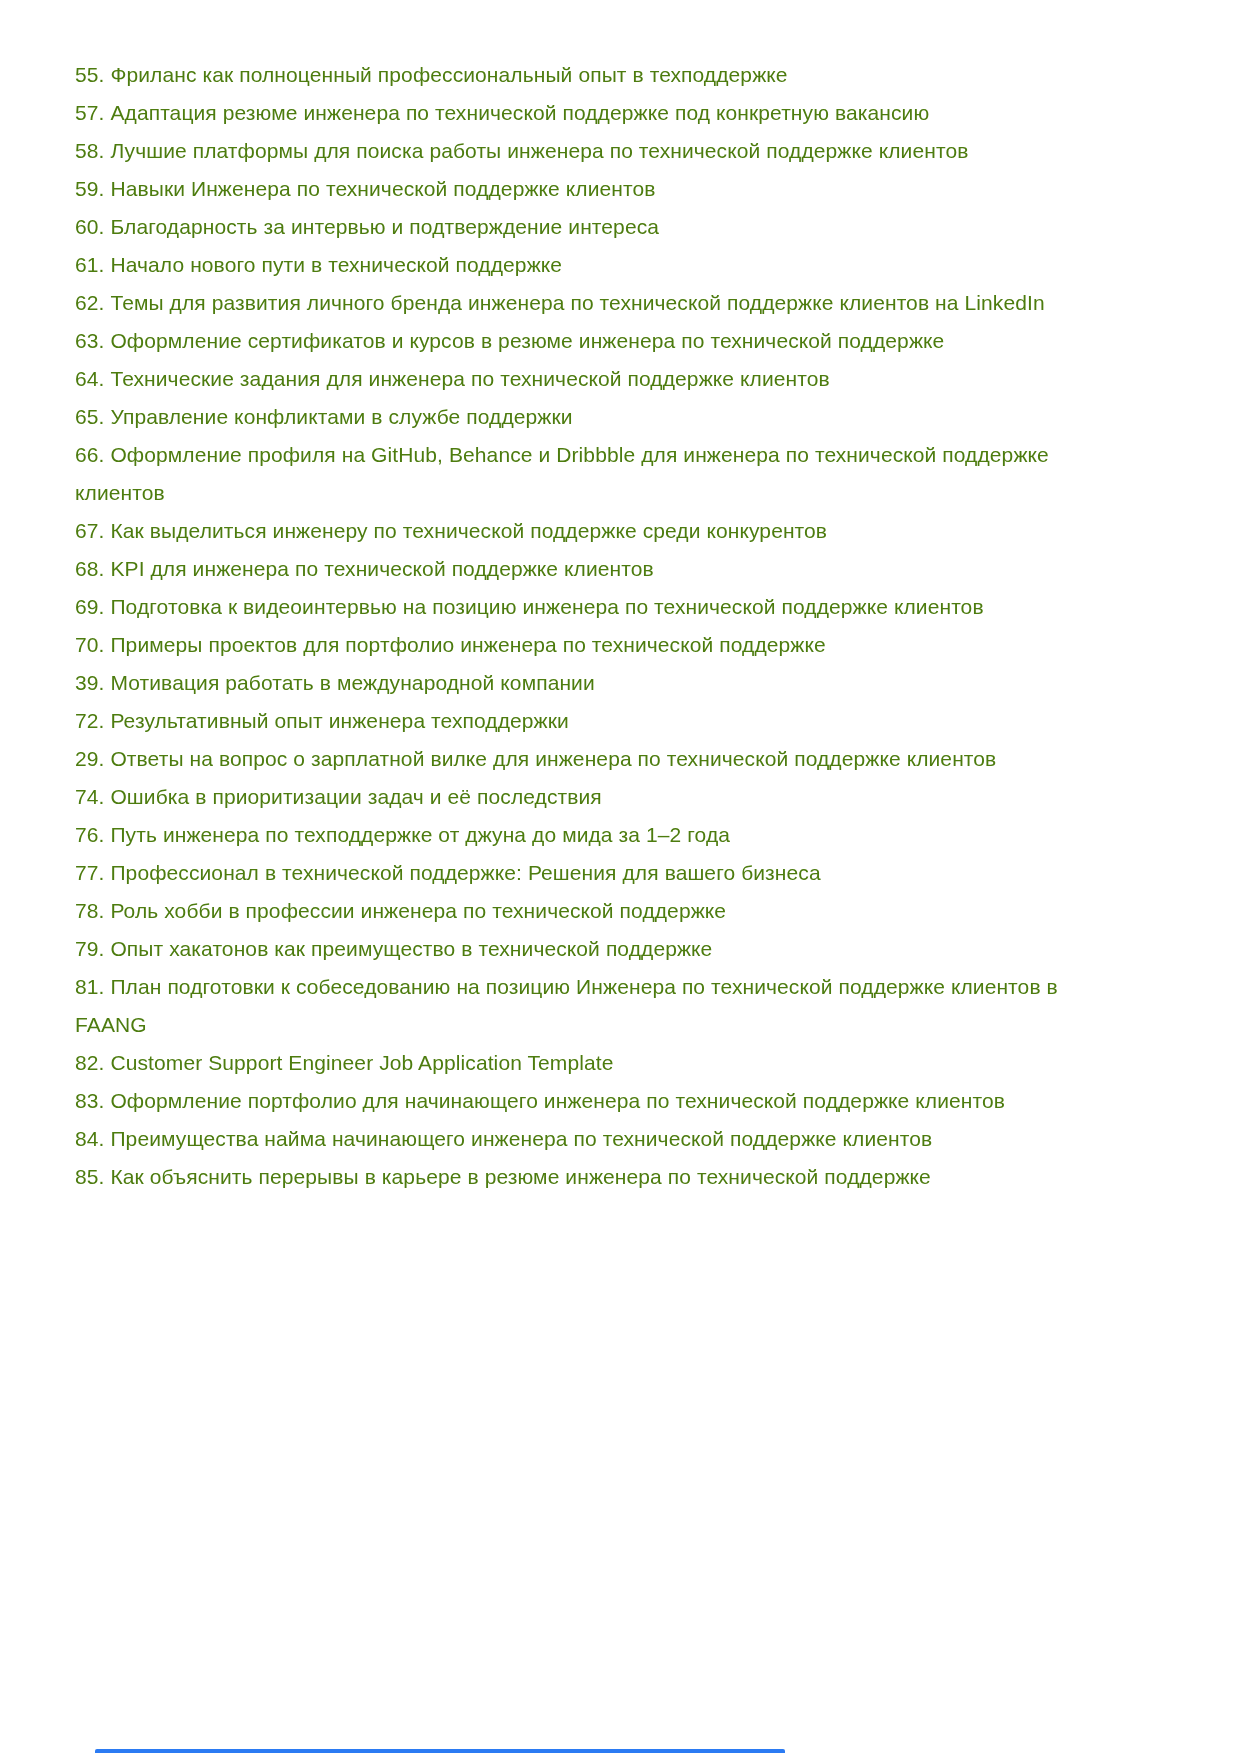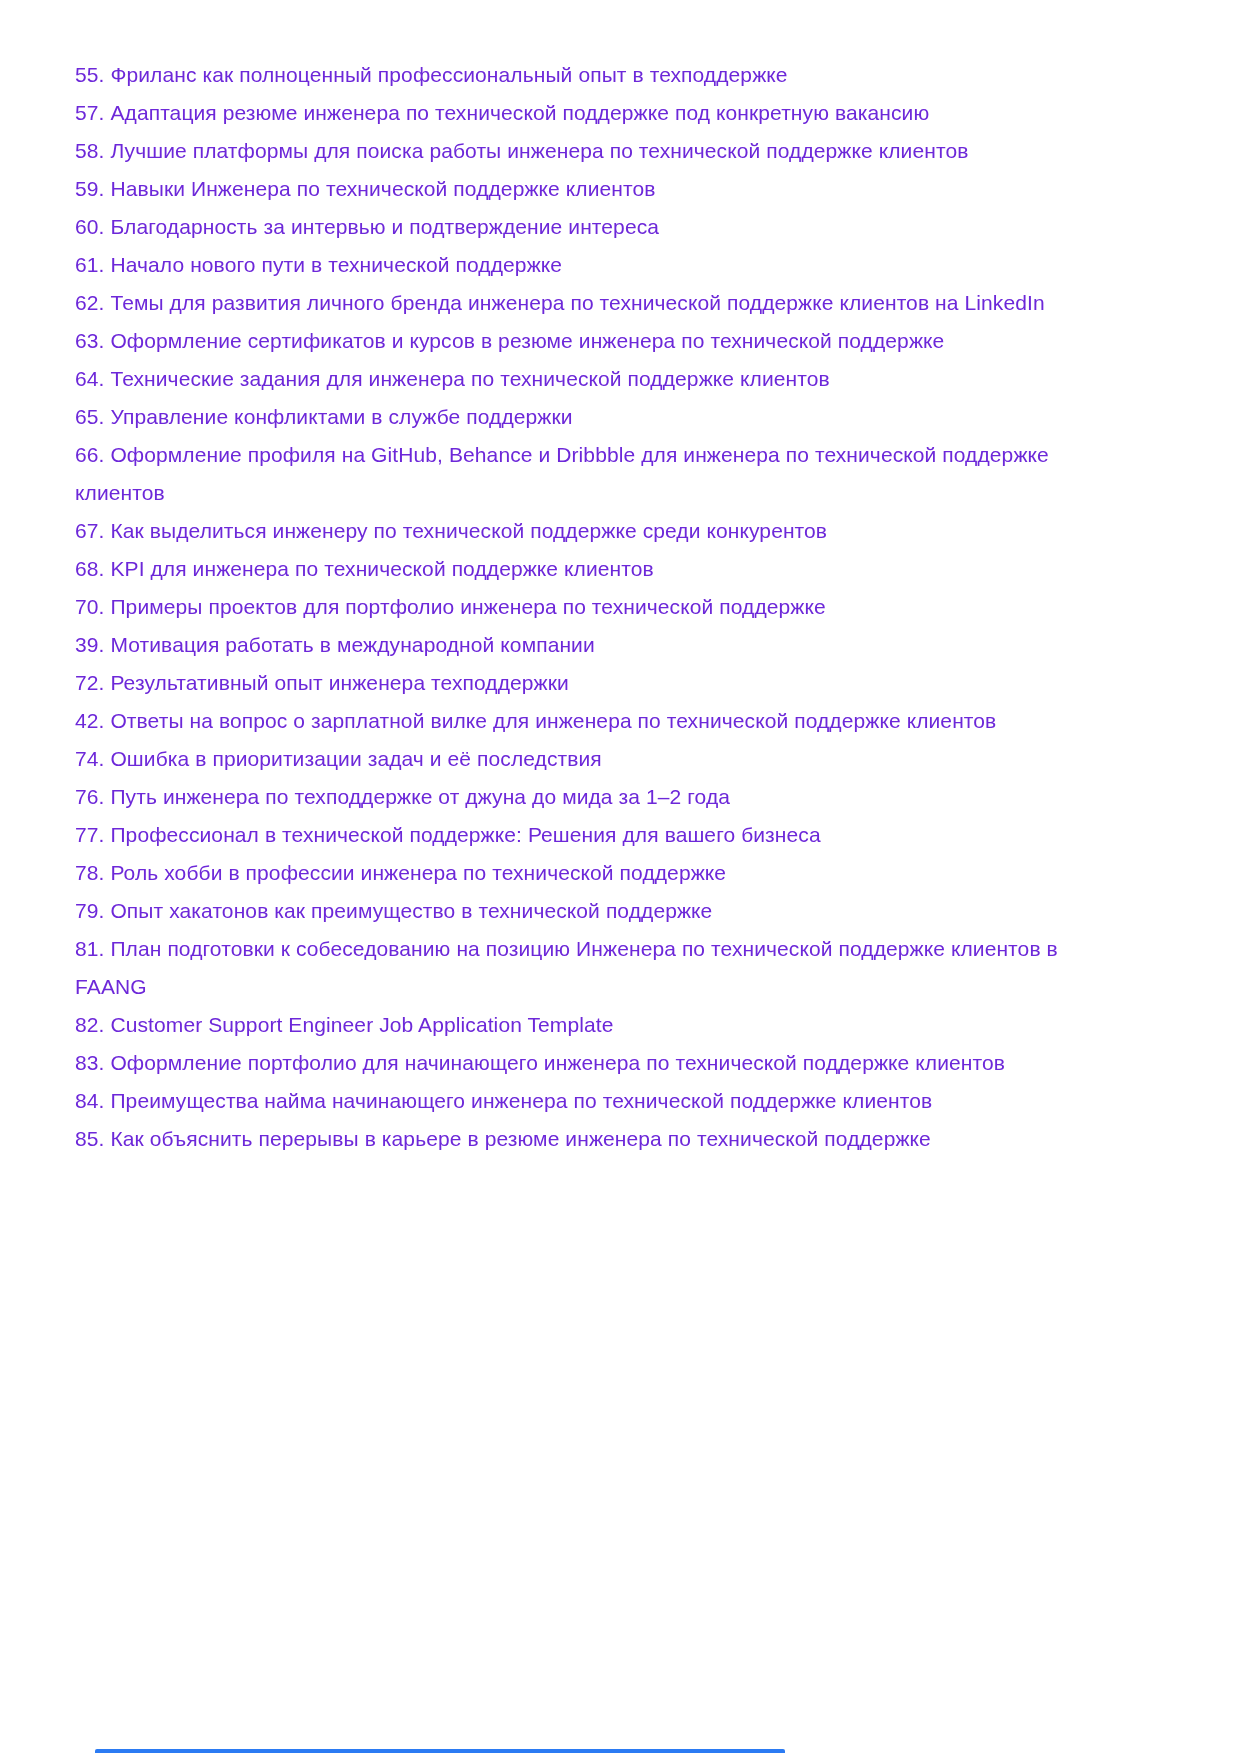--- a/index.html
+++ b/index.html
@@ -44,38 +44,39 @@
     bottom: 0;
     width: 690px;
     height: 4px;
     border-radius: 2px 2px 0 0;
   }
 </style>
 </head>
 <body style="background: rgb(255, 255, 255);">
 
 <div class="page">
-  <div class="topic-list" style="color: #6d28d9;">
+  <div class="topic-list" style="color: #4d7c0f;">
       <p class="topic-item">55. Фриланс как полноценный профессиональный опыт в техподдержке</p>
       <p class="topic-item">57. Адаптация резюме инженера по технической поддержке под конкретную вакансию</p>
       <p class="topic-item">58. Лучшие платформы для поиска работы инженера по технической поддержке клиентов</p>
       <p class="topic-item">59. Навыки Инженера по технической поддержке клиентов</p>
       <p class="topic-item">60. Благодарность за интервью и подтверждение интереса</p>
       <p class="topic-item">61. Начало нового пути в технической поддержке</p>
       <p class="topic-item">62. Темы для развития личного бренда инженера по технической поддержке клиентов на LinkedIn</p>
       <p class="topic-item">63. Оформление сертификатов и курсов в резюме инженера по технической поддержке</p>
       <p class="topic-item">64. Технические задания для инженера по технической поддержке клиентов</p>
       <p class="topic-item">65. Управление конфликтами в службе поддержки</p>
       <p class="topic-item">66. Оформление профиля на GitHub, Behance и Dribbble для инженера по технической поддержке клиентов</p>
       <p class="topic-item">67. Как выделиться инженеру по технической поддержке среди конкурентов</p>
       <p class="topic-item">68. KPI для инженера по технической поддержке клиентов</p>
+      <p class="topic-item">69. Подготовка к видеоинтервью на позицию инженера по технической поддержке клиентов</p>
       <p class="topic-item">70. Примеры проектов для портфолио инженера по технической поддержке</p>
       <p class="topic-item">39. Мотивация работать в международной компании</p>
       <p class="topic-item">72. Результативный опыт инженера техподдержки</p>
-      <p class="topic-item">42. Ответы на вопрос о зарплатной вилке для инженера по технической поддержке клиентов</p>
+      <p class="topic-item">29. Ответы на вопрос о зарплатной вилке для инженера по технической поддержке клиентов</p>
       <p class="topic-item">74. Ошибка в приоритизации задач и её последствия</p>
       <p class="topic-item">76. Путь инженера по техподдержке от джуна до мида за 1–2 года</p>
       <p class="topic-item">77. Профессионал в технической поддержке: Решения для вашего бизнеса</p>
       <p class="topic-item">78. Роль хобби в профессии инженера по технической поддержке</p>
       <p class="topic-item">79. Опыт хакатонов как преимущество в технической поддержке</p>
       <p class="topic-item">81. План подготовки к собеседованию на позицию Инженера по технической поддержке клиентов в FAANG</p>
       <p class="topic-item">82. Customer Support Engineer Job Application Template</p>
       <p class="topic-item">83. Оформление портфолио для начинающего инженера по технической поддержке клиентов</p>
       <p class="topic-item">84. Преимущества найма начинающего инженера по технической поддержке клиентов</p>
       <p class="topic-item">85. Как объяснить перерывы в карьере в резюме инженера по технической поддержке</p>

